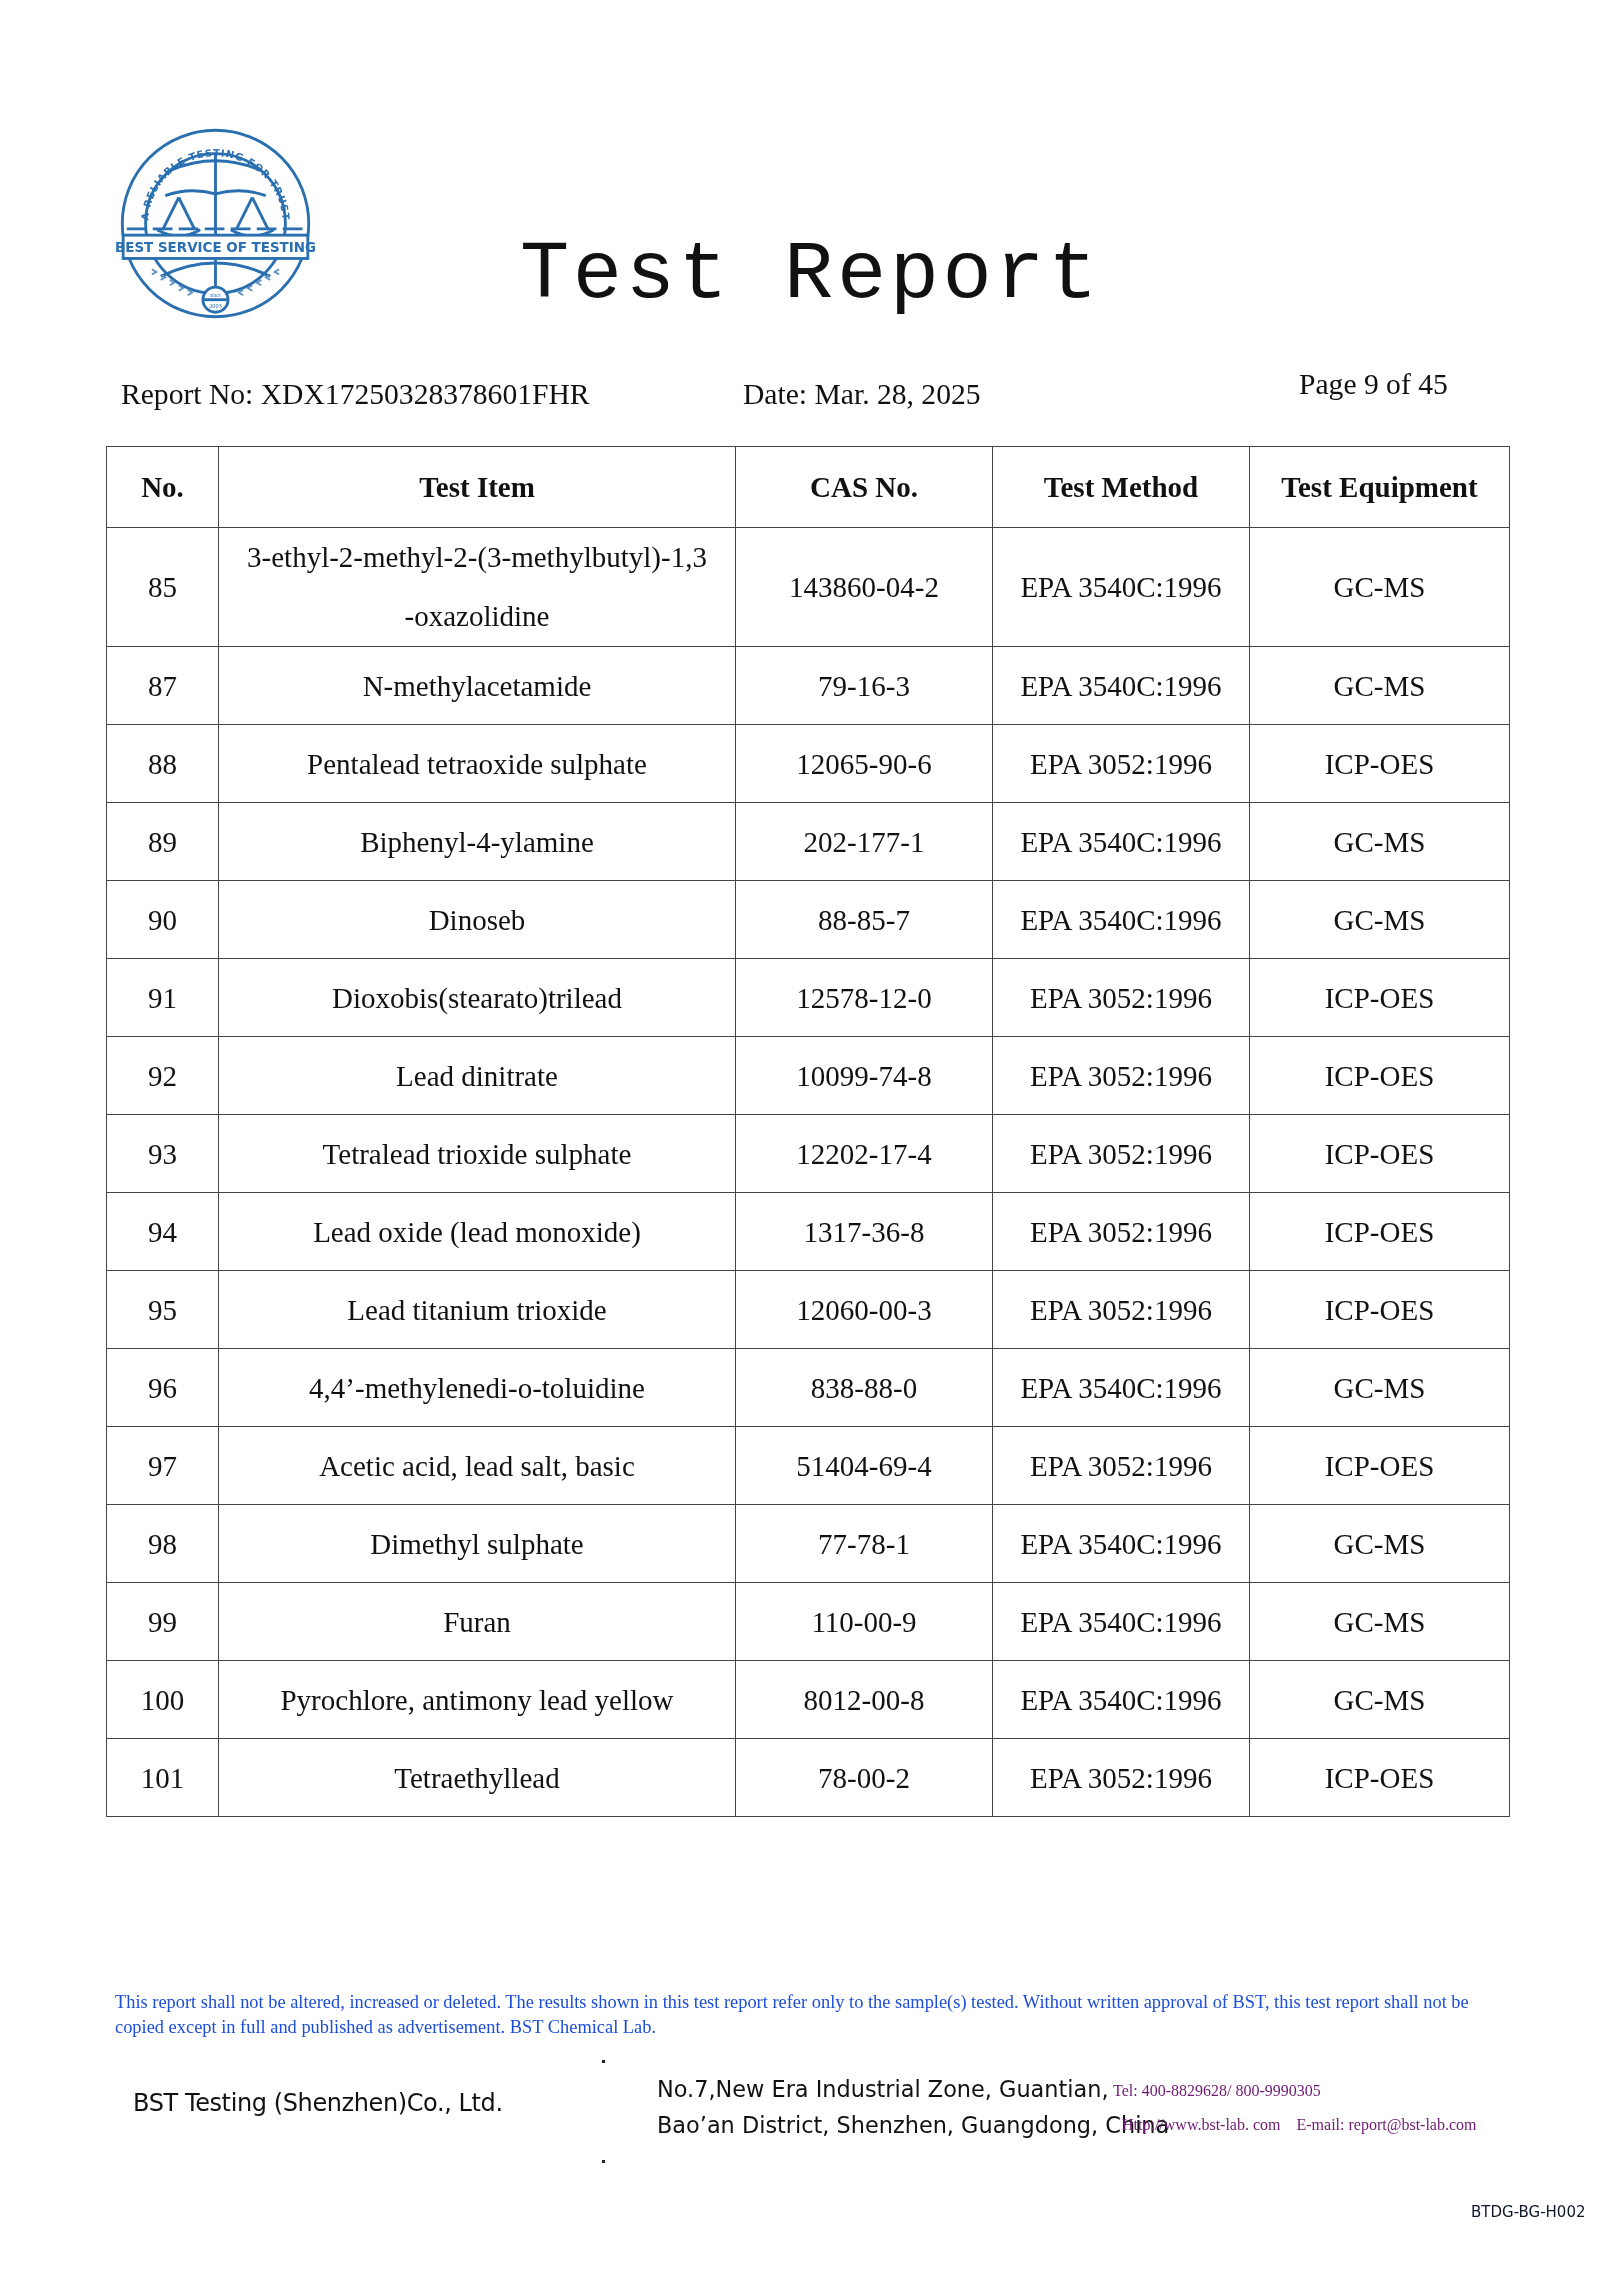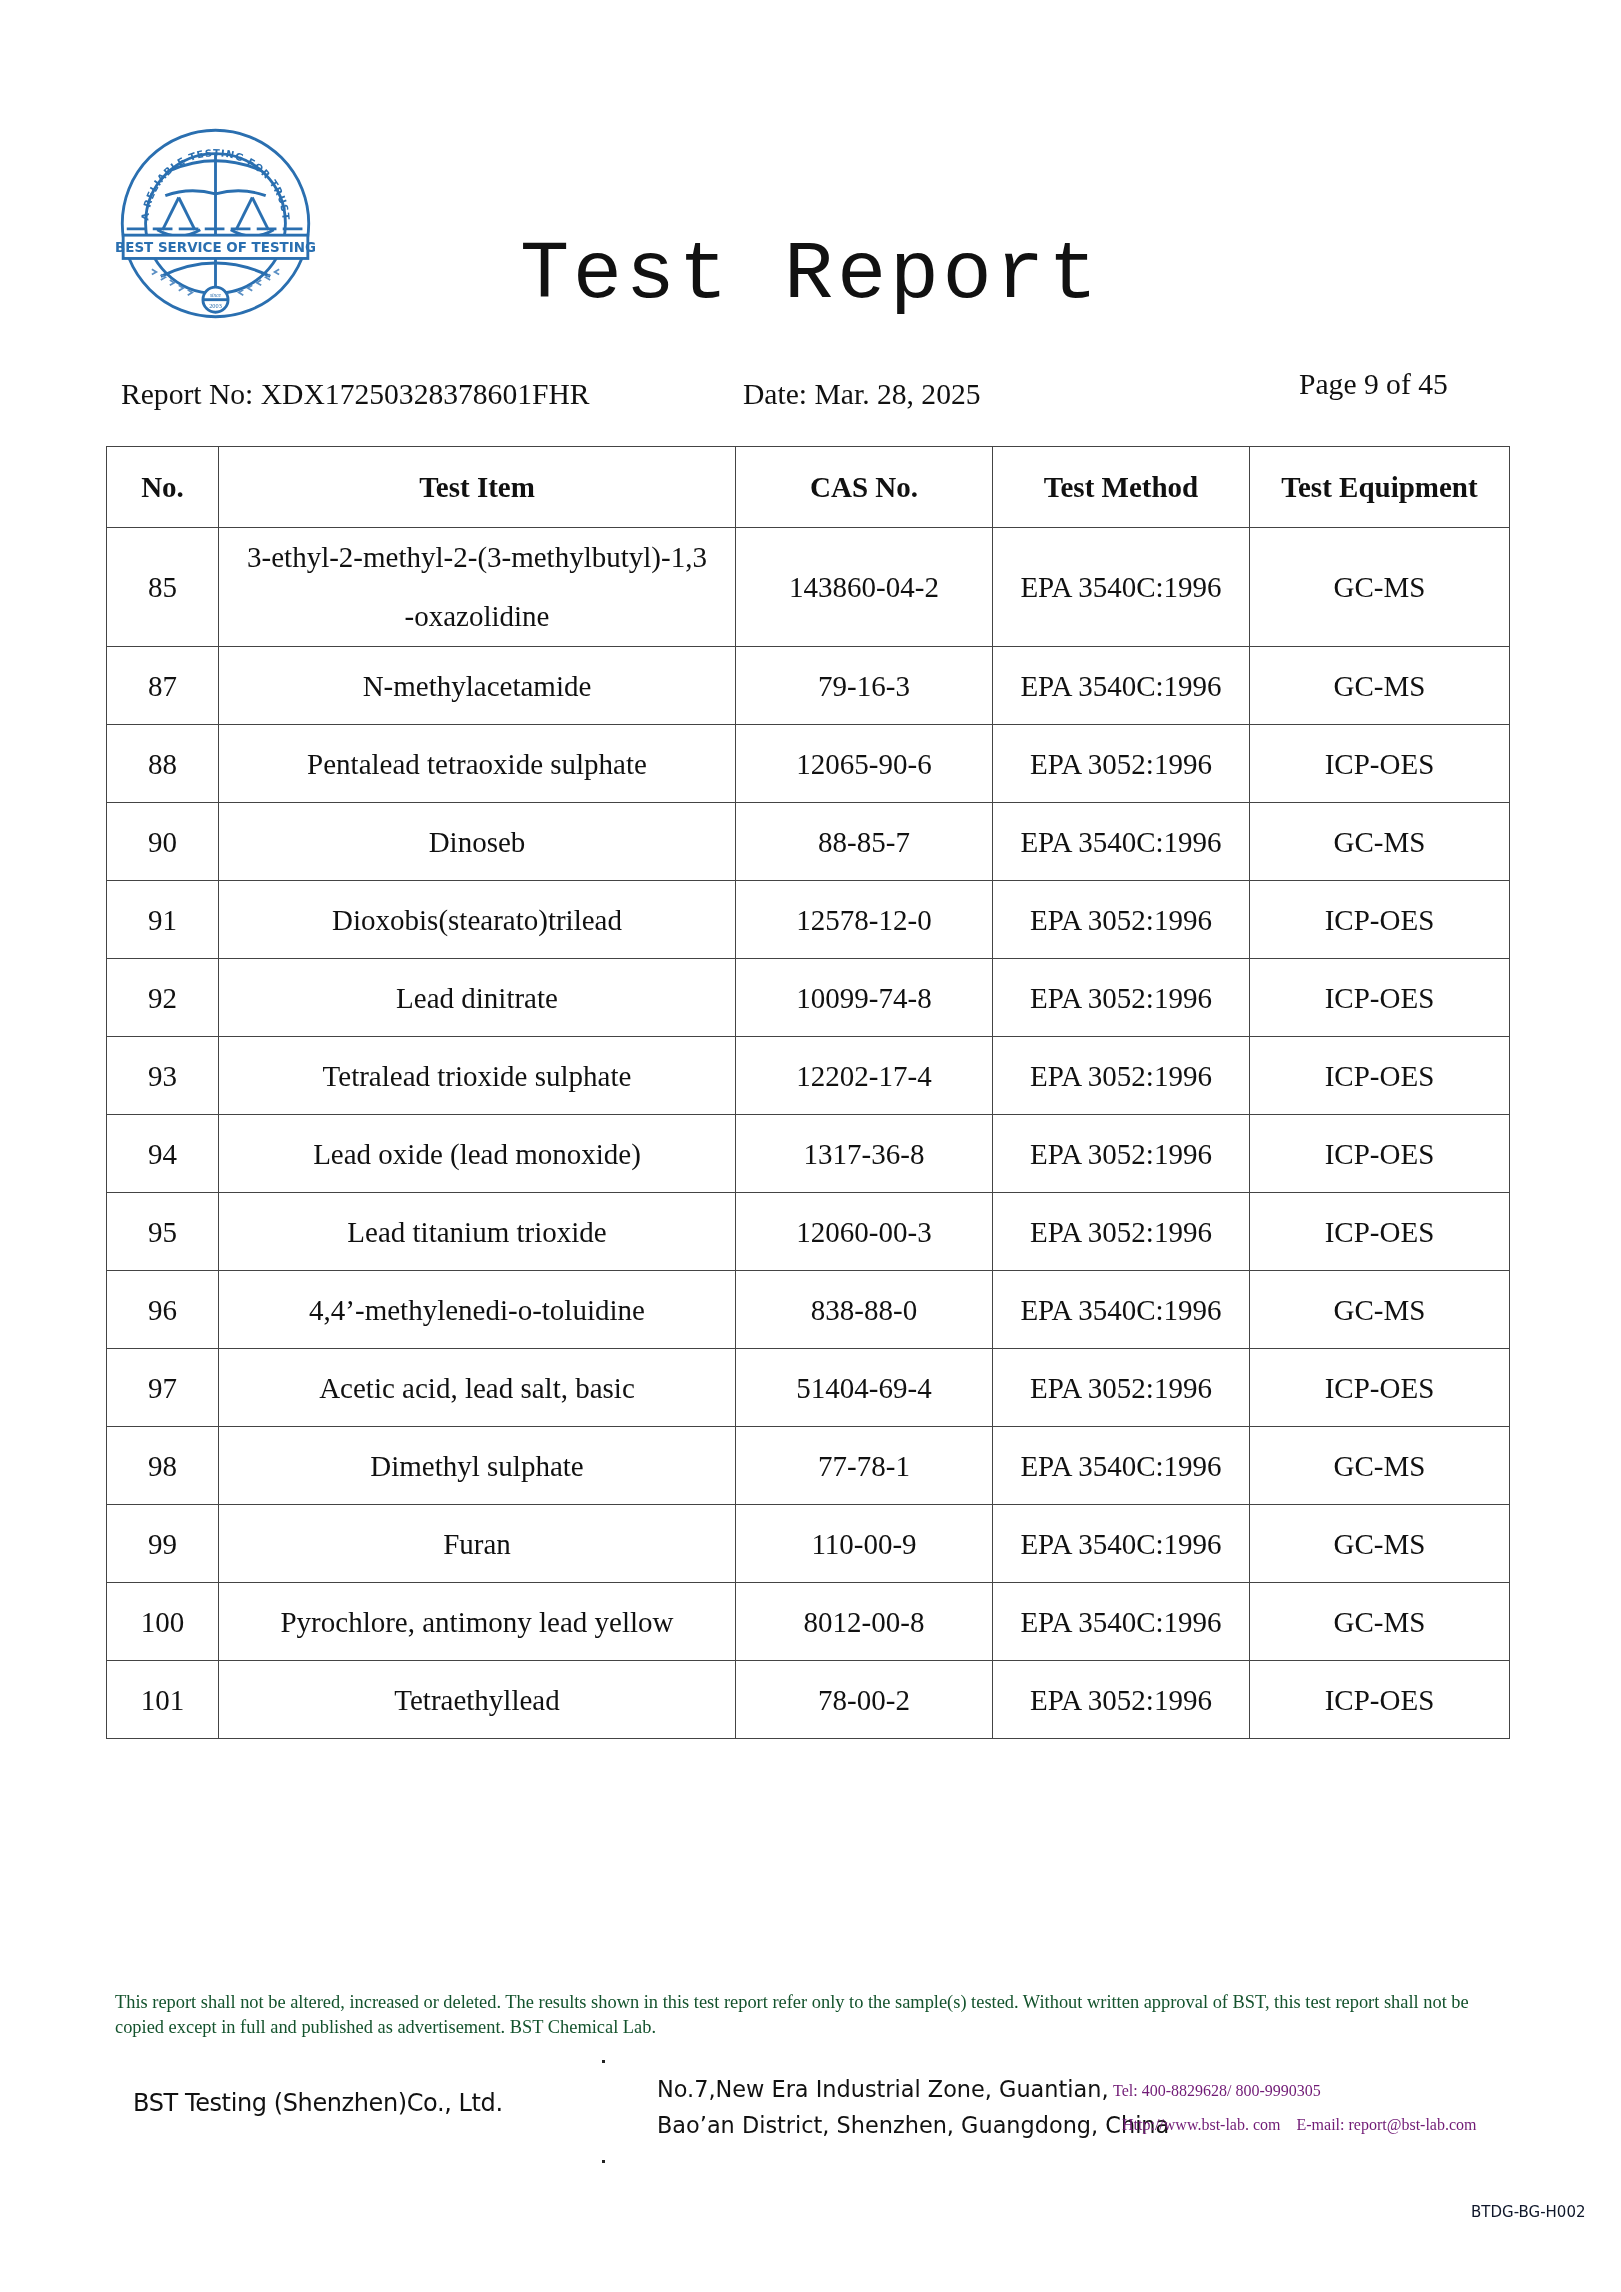--- a/index.html
+++ b/index.html
@@ -21,21 +21,21 @@
                    border-collapse: collapse; table-layout: fixed; padding-left: 16px; }
   #results-table th, #results-table td { border: 0.9px solid #444; text-align: center;
                    vertical-align: middle; padding: 0 5.4px; font-size: 29px; }
   #results-table tr { border-bottom: 1.8px solid #333; }
   #results-table th { height: 80px; font-weight: bold; }
   #results-table td { height: 77px; line-height: 30px; }
   #results-table tr.tall td { height: 118px; line-height: 59px; }
   #results-table td.item { white-space: pre-line; }
 
   #disclaimer { position: absolute; left: 115px; top: 1990px; width: 1397px;
-                font-size: 18.4px; line-height: 25px; color: #14532d; }
+                font-size: 18.4px; line-height: 25px; color: #1d4ed8; }
   #company { position: absolute; left: 133px; top: 2089px; font-size: 24px; letter-spacing: -0.4px; }
   #address { position: absolute; left: 614px; top: 2071px; font-size: 22.4px; line-height: 36px; margin-left: 43px; }
   #contact { position: absolute; left: 1113px; top: 2074px; font-size: 16px; line-height: 34px; color: #701a75; }
   #contact .line2 { margin-left: 9px; }
   #dot1 { position: absolute; left: 602px; top: 2060px; width: 2.7px; height: 2.7px; background: #222; }
   #dot2 { position: absolute; left: 602px; top: 2160px; width: 2.7px; height: 2.7px; background: #222; }
   #form-code { position: absolute; left: 1471px; top: 2203px; font-size: 15px; color: #0f172a; }
 </style>
 </head>
 <body>
@@ -130,20 +130,27 @@
         <td>GC-MS</td>
       </tr>
       <tr>
         <td>88</td>
         <td class="item">Pentalead tetraoxide sulphate</td>
         <td>12065-90-6</td>
         <td>EPA 3052:1996</td>
         <td>ICP-OES</td>
       </tr>
       <tr>
+        <td>89</td>
+        <td class="item">Biphenyl-4-ylamine</td>
+        <td>202-177-1</td>
+        <td>EPA 3540C:1996</td>
+        <td>GC-MS</td>
+      </tr>
+      <tr>
         <td>90</td>
         <td class="item">Dinoseb</td>
         <td>88-85-7</td>
         <td>EPA 3540C:1996</td>
         <td>GC-MS</td>
       </tr>
       <tr>
         <td>91</td>
         <td class="item">Dioxobis(stearato)trilead</td>
         <td>12578-12-0</td>

